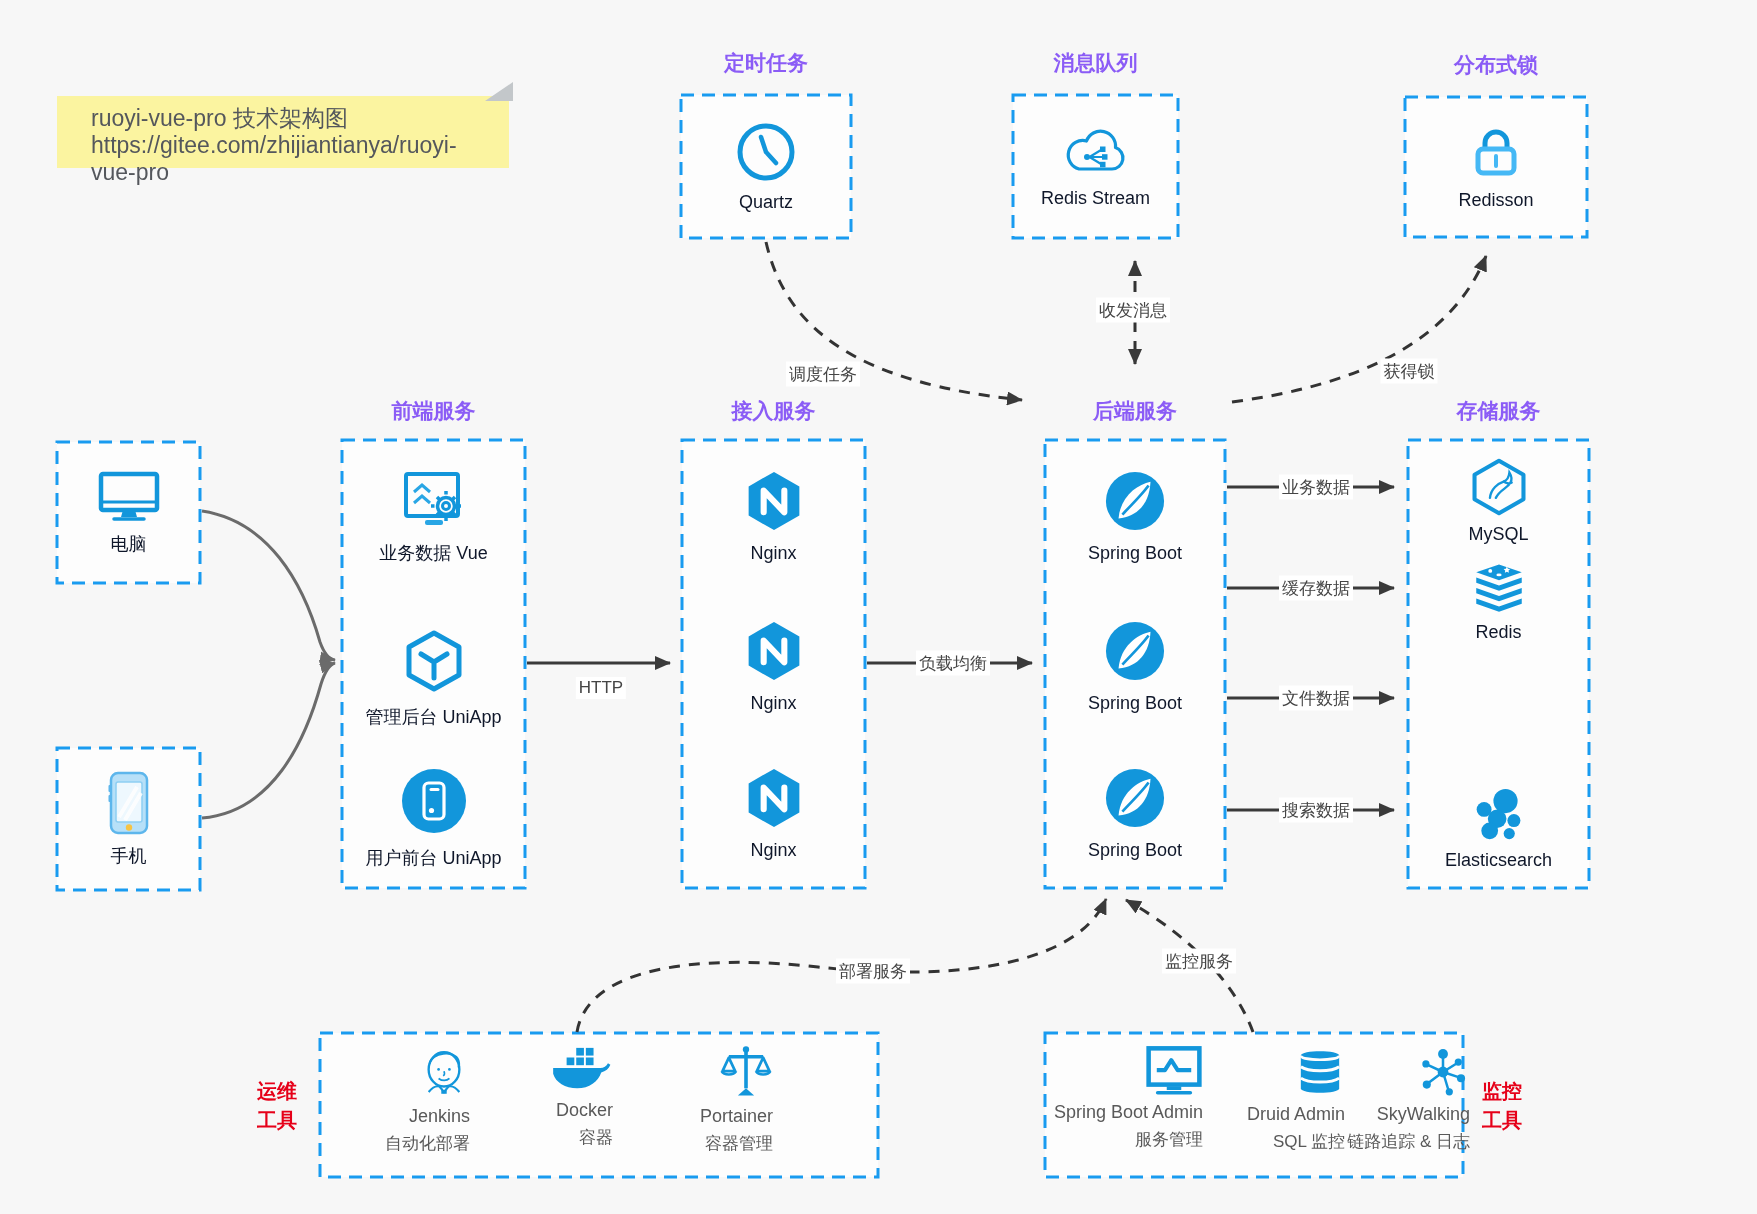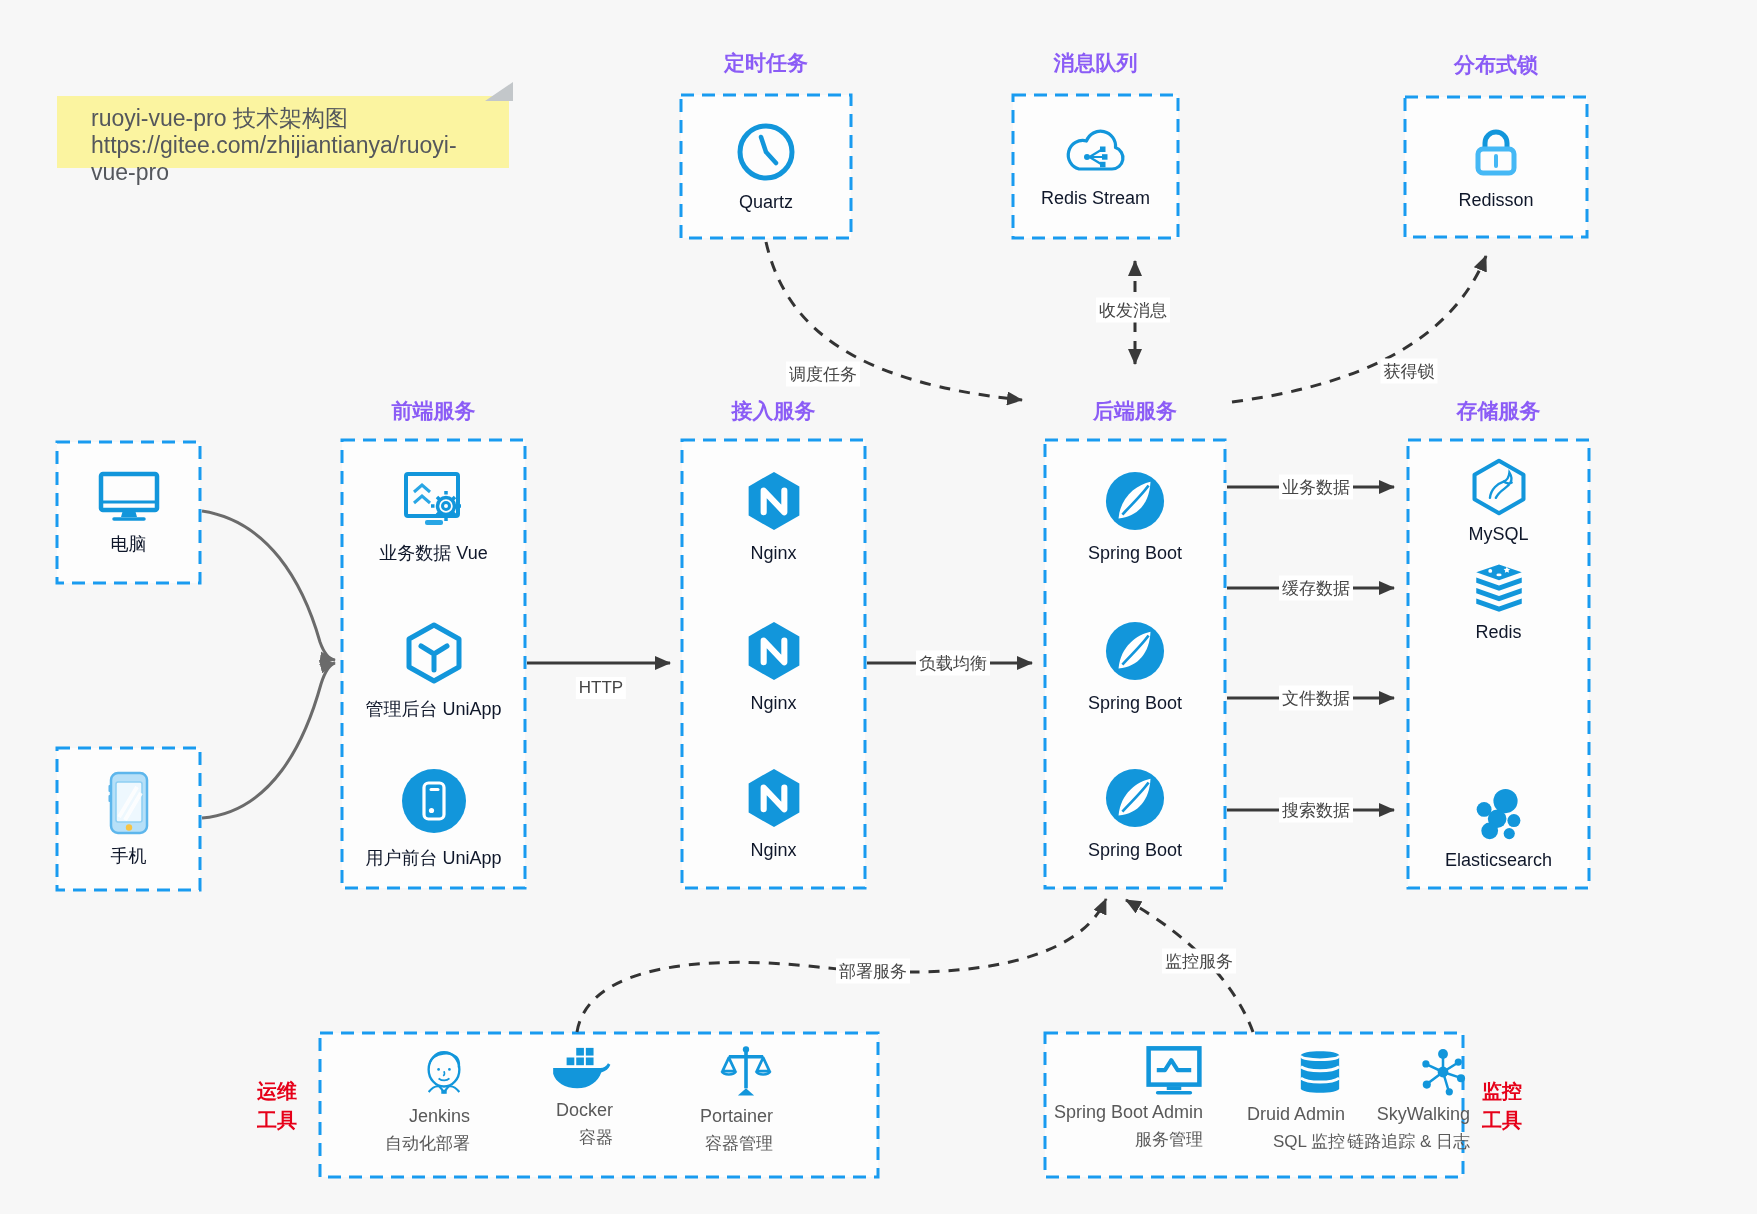--- a/index.html
+++ b/index.html
@@ -154,21 +154,21 @@
           <rect x="5" y="4" width="52" height="42" rx="2" fill="none" stroke="#1296db" stroke-width="4"></rect>
           <path d="M13 22 l8 -7 8 7 M13 33 l8 -7 8 7" fill="none" stroke="#29a6e5" stroke-width="3"></path>
           <circle cx="45" cy="36" r="8.5" fill="#fdfdfd" stroke="#1296db" stroke-width="3.5"></circle>
           <path d="M45 24.5 V21 M45 47.5 V51 M33.5 36 H30 M56.5 36 H60 M38.5 29.5 l-2.5 -2.5 M51.5 42.5 l2.5 2.5 M51.5 29.5 l2.5 -2.5 M38.5 42.5 l-2.5 2.5" stroke="#1296db" stroke-width="3.5"></path>
           <circle cx="45" cy="36" r="3.5" fill="none" stroke="#1296db" stroke-width="3"></circle>
           <rect x="24" y="50" width="18" height="5" rx="2" fill="#29a6e5"></rect>
         </svg>
       </span>
       <div class="lbl">业务数据 Vue</div>
     </div>
-    <div class="col-item" style="top:180px;align-items:center;">
+    <div class="col-item" style="top:188px;align-items:center;">
       <span class="ic">
         <svg width="66" height="66" viewBox="0 0 66 66">
           <path d="M33 5 L58 19 V47 L33 61 L8 47 V19 Z" fill="none" stroke="#1296db" stroke-width="5" stroke-linejoin="round"></path>
           <path d="M33 34 L20 26 M33 34 L46 26 M33 34 V50" stroke="#1296db" stroke-width="5" stroke-linecap="round"></path>
         </svg>
       </span>
       <div class="lbl">管理后台 UniApp</div>
     </div>
     <div class="col-item" style="top:327px;">
       <span class="ic">

